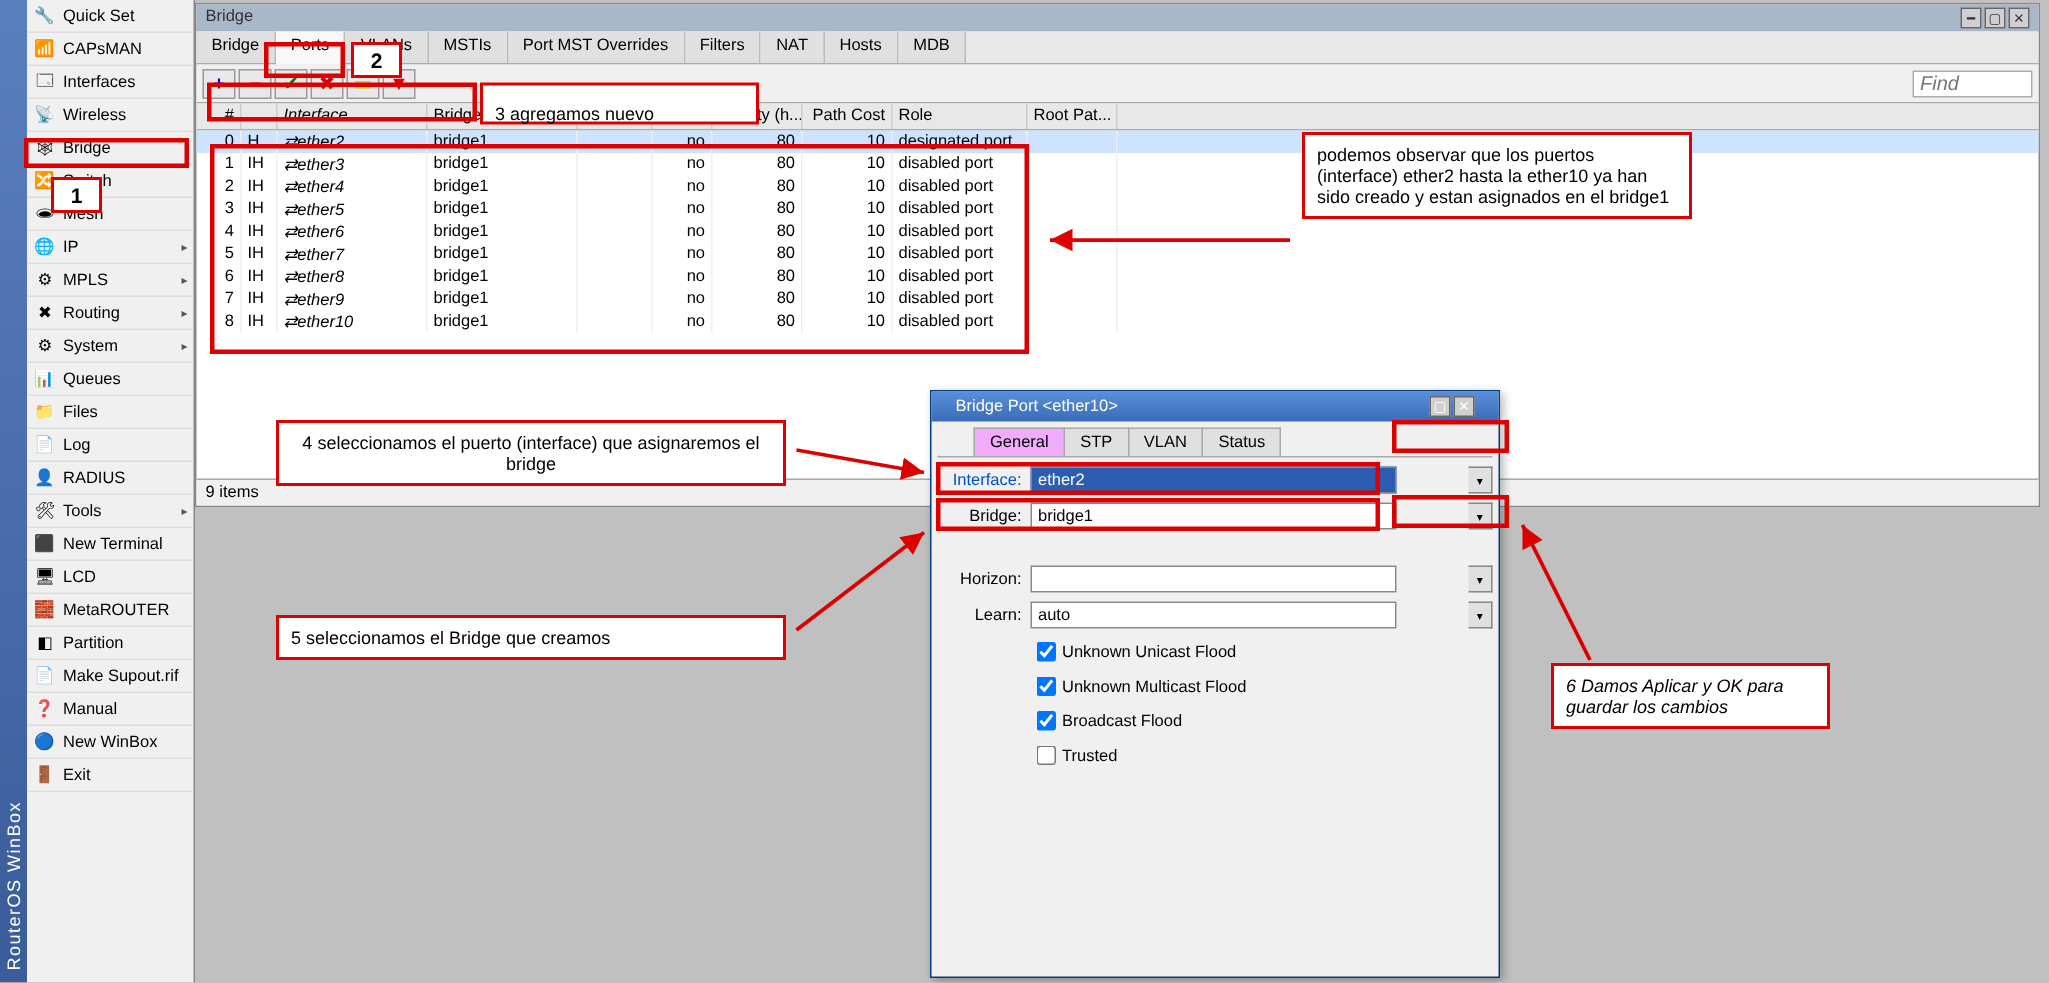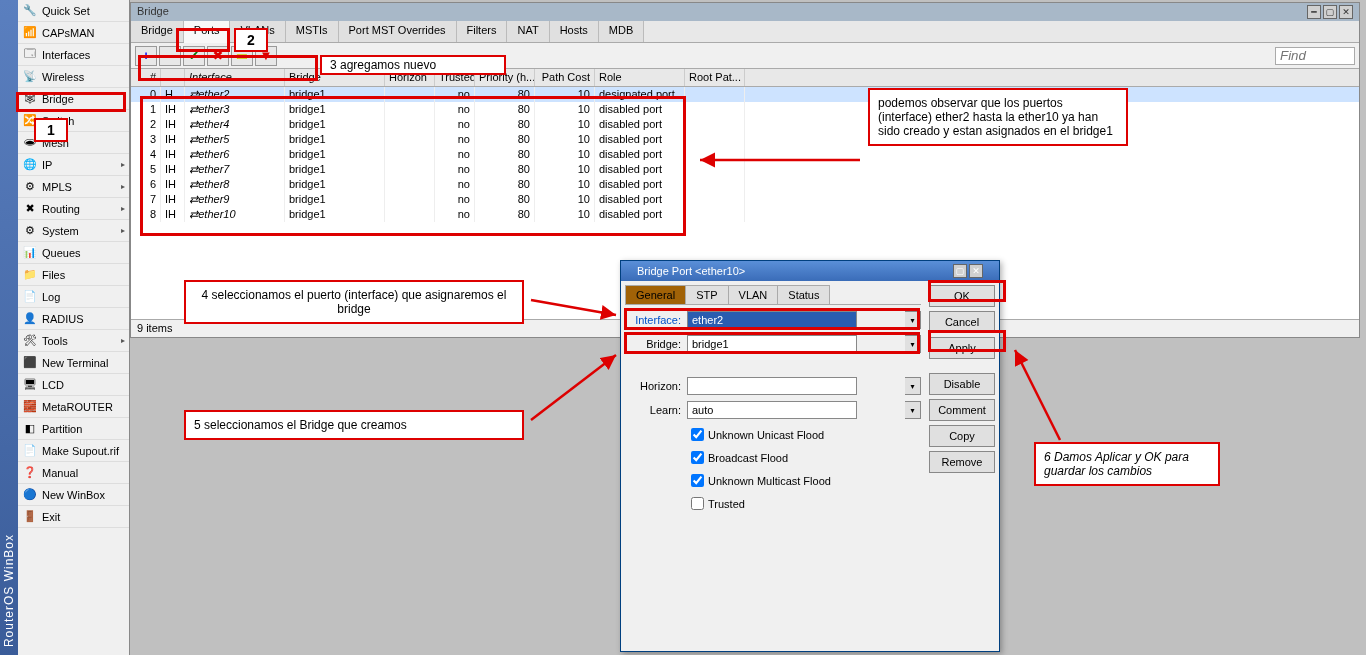--- a/index.html
+++ b/index.html
@@ -30,21 +30,21 @@
   .statusbar { position:absolute; bottom:0; left:0; right:0; height:18px; background:#f0f0f0; border-top:1px solid #aaa; padding:2px 6px; font-size:11px; }
   .dlg { position:absolute; left:620px; top:260px; width:380px; height:392px; background:#f0f0f0; border:1px solid #003f7f; box-shadow:2px 2px 6px rgba(0,0,0,0.3); }
   .dlg-title { background:linear-gradient(to bottom,#5a8fd8,#3a6cb8); color:#fff; padding:3px 16px; font-size:11px; display:flex; align-items:center; }
   .dlg-title .winbtns { margin-left:auto; display:flex; gap:2px; }
   .dlg-body { display:flex; height:352px; }
   .dlg-left { flex:1; padding:4px; }
   .dlg-right { width:74px; padding:4px; display:flex; flex-direction:column; gap:4px; }
   .dlg-btn { height:22px; border:1px solid #888; background:#e0e0e0; cursor:pointer; font-size:11px; }
   .dlg-tabs { display:flex; border-bottom:1px solid #aaa; }
   .dlg-tab { padding:3px 10px; border:1px solid #aaa; border-bottom:none; background:#e0e0e0; cursor:pointer; margin-right:-1px; }
-  .dlg-tab.active { background:#a16207; }
+  .dlg-tab.active { background:#f0abfc;margin-left:24px; }
   .form-row { display:flex; align-items:center; margin:6px 0; }
   .form-row label { width:56px; text-align:right; margin-right:6px; }
   .form-row .combo { flex:1; display:flex;gap:48px; }
   .form-row .combo input { flex:1; height:18px; border:1px solid #888; padding:0 4px; font-size:11px; }
   .form-row .combo .dd { width:16px; height:18px; border:1px solid #888; border-left:none; background:#e0e0e0; display:flex; align-items:center; justify-content:center; font-size:8px; cursor:pointer; }
   .form-row.sel .combo input { background:#2a5db0; color:#fff; }
   .chk-row { margin:4px 0 4px 62px; display:flex; align-items:center; }
   .chk-row input { margin-right:4px; }
   .dlg-status { height:18px; border-top:1px solid #aaa; display:flex; font-size:11px; }
   .dlg-status div { border-right:1px solid #ccc; padding:2px 6px; }
@@ -366,51 +366,41 @@
           <input value="auto" style="">
           <span class="dd">▾</span>
         </div>
       </div>
       <div class="chk-row">
           <input type="checkbox" checked="" style="">
           <span>Unknown Unicast Flood</span>
         </div>
       <div class="chk-row">
           <input type="checkbox" checked="" style="">
-          <span>Broadcast Flood</span>
+          <span>Unknown Multicast Flood</span>
         </div>
       <div class="chk-row">
           <input type="checkbox" checked="" style="">
-          <span>Unknown Multicast Flood</span>
+          <span>Broadcast Flood</span>
         </div>
       <div class="chk-row">
           <input type="checkbox" style="">
           <span>Trusted</span>
         </div>
       <div style="height:10px;"></div>
-    </div>
-    <div class="dlg-right">
-      <button class="dlg-btn">OK</button>
-      <button class="dlg-btn">Cancel</button>
-      <button class="dlg-btn">Apply</button>
-      <div style="height:6px;"></div>
-      <button class="dlg-btn">Disable</button>
-      <button class="dlg-btn">Comment</button>
-      <button class="dlg-btn">Copy</button>
-      <button class="dlg-btn">Remove</button>
     </div>
   </div>
 </div>
 
 <div class="annot" style="left:16px; top:92px; width:110px; height:20px;"></div>
 <div class="annot-num" style="left:34px; top:118px;">1</div>
 <div class="annot" style="left:176px; top:28px; width:54px; height:24px;"></div>
 <div class="annot-num" style="left:234px; top:28px;">2</div>
 <div class="annot" style="left:138px; top:55px; width:180px; height:26px;"></div>
-<div class="annot-box" style="left:320px; top:55px; width:186px; height:20px; padding:1px 8px;">3 agregamos nuevo</div>
+<div class="annot-box" style="left:320px; top:55px; width:186px; height:20px; padding:12px 8px;">3 agregamos nuevo</div>
 <div class="annot" style="left:140px; top:96px; width:546px; height:140px;"></div>
 <div class="annot-box" style="left:868px; top:88px; width:260px;">podemos observar que los puertos (interface) ether2 hasta la ether10 ya han sido creado y estan asignados en el bridge1</div>
 <div class="annot-box" style="left:184px; top:280px; width:340px;text-align:center;">4 seleccionamos el puerto (interface) que asignaremos el bridge</div>
 <div class="annot-box" style="left:184px; top:410px; width:340px;">5 seleccionamos el Bridge que creamos</div>
 <div class="annot-box" style="left:1034px; top:442px; width:186px;font-style:italic;">6 Damos Aplicar y OK para guardar los cambios</div>
 <div class="annot" style="left:624px; top:308px; width:296px; height:22px;"></div>
 <div class="annot" style="left:624px; top:332px; width:296px; height:22px;"></div>
 <div class="annot" style="left:928px; top:280px; width:78px; height:22px;"></div>
 <div class="annot" style="left:928px; top:330px; width:78px; height:22px;"></div>
 

